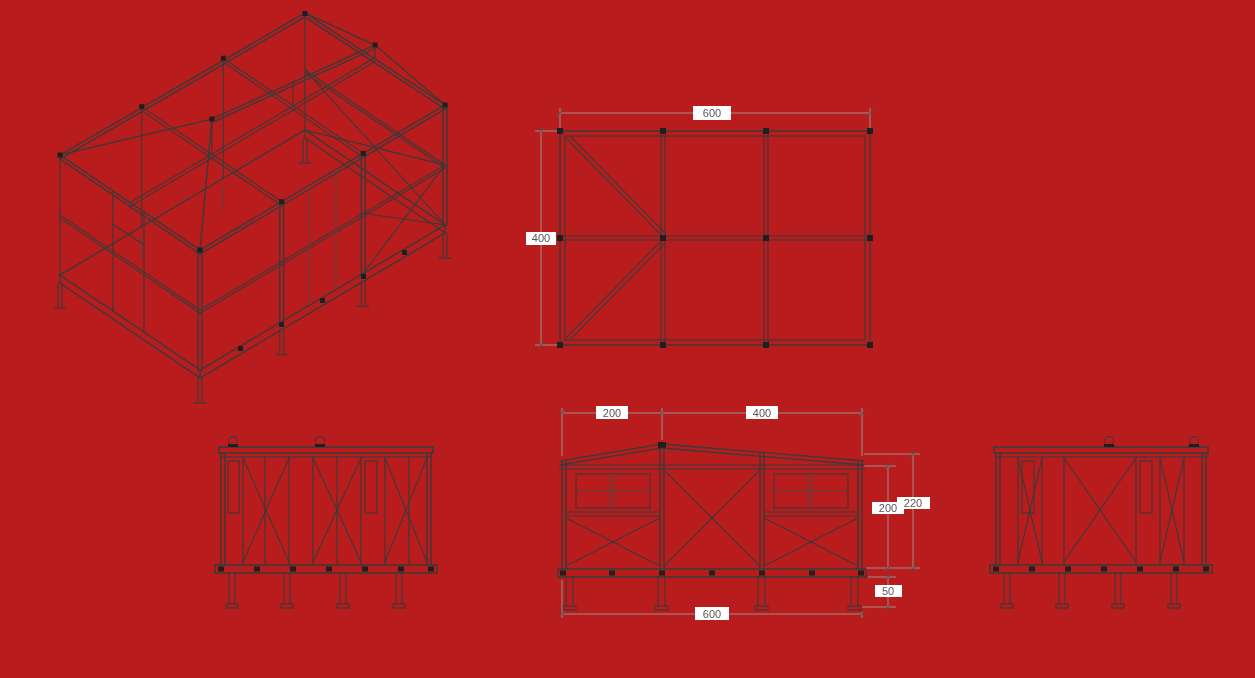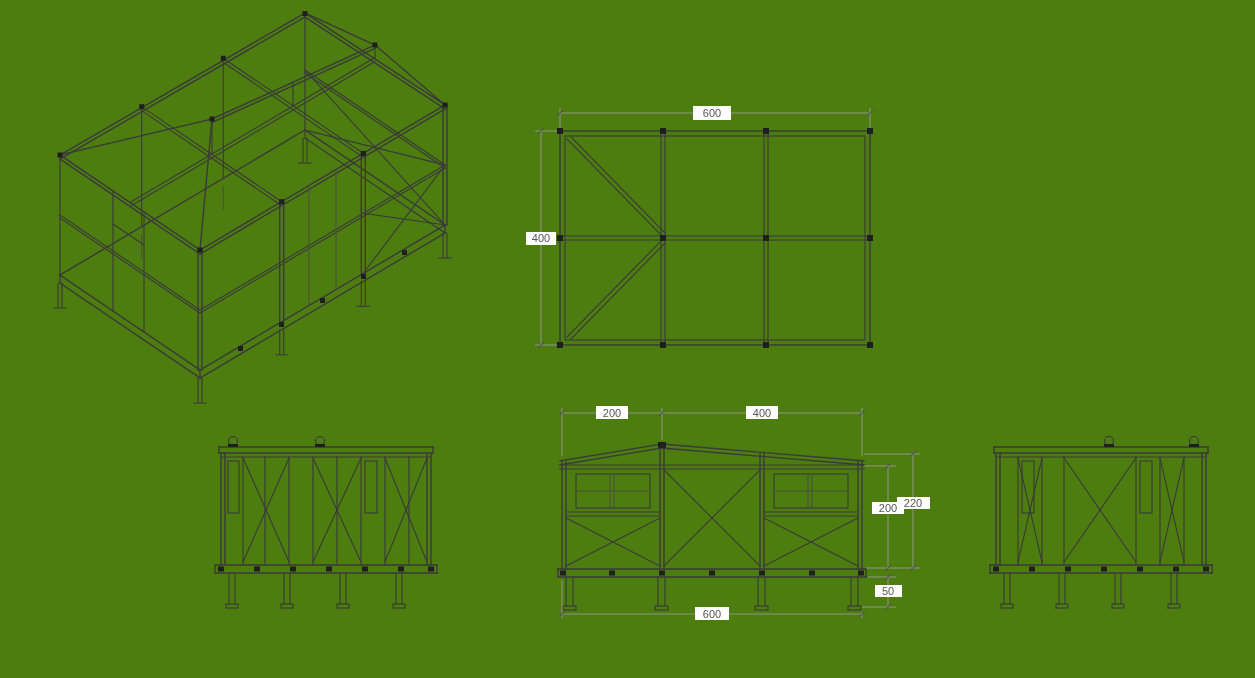--- a/index.html
+++ b/index.html
@@ -1,16 +1,16 @@
 <!DOCTYPE html>
 <html><head>
 <meta charset="utf-8">
 <style>
   html,body { margin:0; padding:0; background:#ffffff; }
-  .canvas { position:relative; width:1255px; height:678px; background:#4d7c0f; overflow:hidden;
+  .canvas { position:relative; width:1255px; height:678px; background:#b91c1c; overflow:hidden;
             font-family:"Liberation Sans", sans-serif; }
   svg { position:absolute; }
   #iso    { left:15px;  top:5px;   }
   #plan   { left:525px; top:98px;  }
   #side-l { left:213px; top:432px; }
   #front  { left:552px; top:402px; }
   #side-r { left:988px; top:432px; }
 
   .s    { stroke:#3a3a3a; stroke-width:1.4; fill:none; stroke-linecap:square; }
   .s2   { stroke:#3a3a3a; stroke-width:1.1; fill:none; stroke-linecap:square; }

